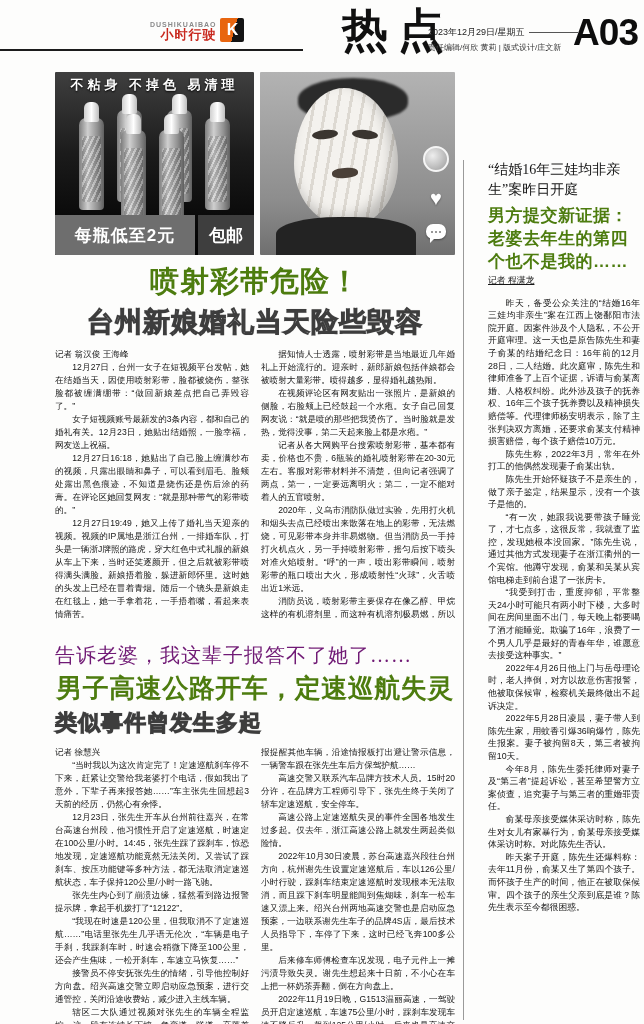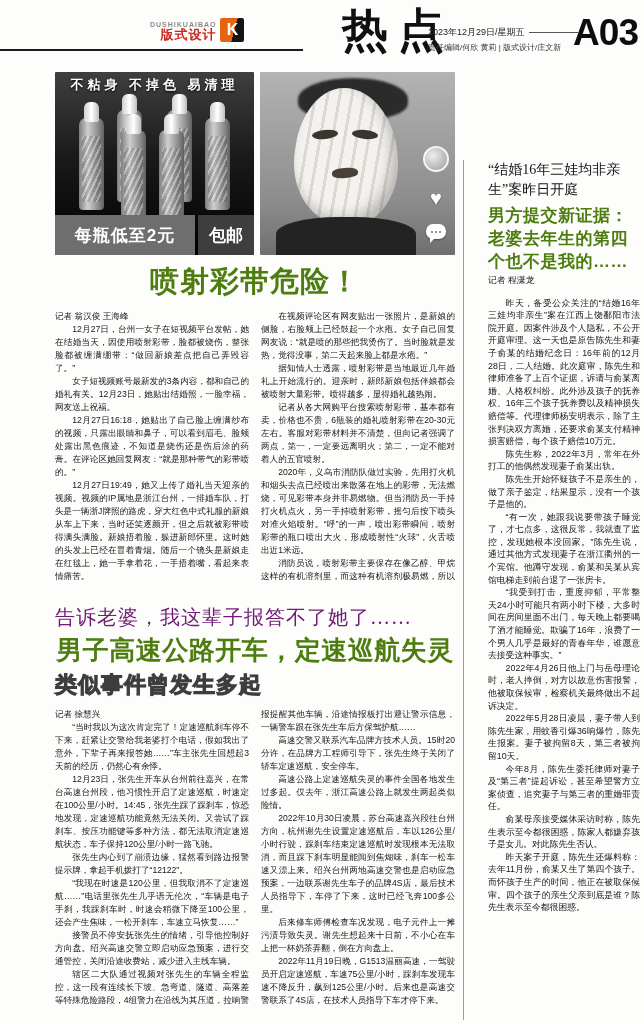--- a/index.html
+++ b/index.html
@@ -100,21 +100,21 @@
   .right-col p{font-size:8.8px;line-height:12.6px;}
 </style>
 </head>
 <body>
 
 <div class="rule-left"></div>
 
 <div class="logo-block">
   <div class="logo-text">
     <div class="logo-latin">DUSHIKUAIBAO</div>
-    <div class="logo-cn">版式设计</div>
+    <div class="logo-cn">小时行驶</div>
   </div>
   <div class="logo-k">K</div>
 </div>
 
 <div class="section-title">热点</div>
 
 <div class="date-block">
   <div class="date-row">
     <span class="date-text">2023年12月29日/星期五</span>
     <span class="date-line"></span>
@@ -159,30 +159,31 @@
                 <i></i>
                 <i></i>
                 <i></i>
               </div>
           </div>
         </div>
       </div>
 
       <div class="art1-heads">
         <div class="headline-main art1-h1">喷射彩带危险！</div>
+        <div class="hollow art1-h2">台州新娘婚礼当天险些毁容</div>
       </div>
 
       <div class="body-cols art1-body">
         <p class="byline" style="text-indent:0;">记者 翁汉俊 王海峰</p>
         <p>12月27日，台州一女子在短视频平台发帖，她在结婚当天，因使用喷射彩带，脸都被烧伤，整张脸都被缠满绷带：“做回新娘差点把自己弄毁容了。”</p>
         <p>女子短视频账号最新发的3条内容，都和自己的婚礼有关。12月23日，她贴出结婚照，一脸幸福，网友送上祝福。</p>
         <p>12月27日16:18，她贴出了自己脸上缠满纱布的视频，只露出眼睛和鼻子，可以看到眉毛、脸颊处露出黑色痕迹，不知道是烧伤还是伤后涂的药膏。在评论区她回复网友：“就是那种带气的彩带喷的。”</p>
         <p>12月27日19:49，她又上传了婚礼当天迎亲的视频。视频的IP属地是浙江台州，一排婚车队，打头是一辆浙J牌照的路虎，穿大红色中式礼服的新娘从车上下来，当时还笑逐颜开，但之后就被彩带喷得满头满脸。新娘捂着脸，躲进新郎怀里。这时她的头发上已经在冒着青烟。随后一个镜头是新娘走在红毯上，她一手拿着花，一手捂着嘴，看起来表情痛苦。</p>
+        <p>据知情人士透露，喷射彩带是当地最近几年婚礼上开始流行的。迎亲时，新郎新娘包括伴娘都会被喷射大量彩带。喷得越多，显得婚礼越热闹。</p>
         <p>在视频评论区有网友贴出一张照片，是新娘的侧脸，右脸颊上已经鼓起一个水疱。女子自己回复网友说：“就是喷的那些把我烫伤了。当时脸就是发热，觉得没事，第二天起来脸上都是水疱。”</p>
-        <p>据知情人士透露，喷射彩带是当地最近几年婚礼上开始流行的。迎亲时，新郎新娘包括伴娘都会被喷射大量彩带。喷得越多，显得婚礼越热闹。</p>
         <p>记者从各大网购平台搜索喷射彩带，基本都有卖，价格也不贵，6瓶装的婚礼喷射彩带在20-30元左右。客服对彩带材料并不清楚，但向记者强调了两点，第一，一定要远离明火；第二，一定不能对着人的五官喷射。</p>
         <p>2020年，义乌市消防队做过实验，先用打火机和烟头去点已经喷出来散落在地上的彩带，无法燃烧，可见彩带本身并非易燃物。但当消防员一手持打火机点火，另一手持喷射彩带，摇匀后按下喷头对准火焰喷射。“呼”的一声，喷出彩带瞬间，喷射彩带的瓶口喷出大火，形成喷射性“火球”，火舌喷出近1米远。</p>
         <p>消防员说，喷射彩带主要保存在像乙醇、甲烷这样的有机溶剂里，而这种有机溶剂极易燃，所以一旦喷出，形成气雾，遇火则燃，非常危险。婚礼等喜庆场合，常常会燃放烟花助兴，现场也避免不了有人抽烟，这时如果喷洒这种喷射彩带，就很容易与明火相遇，造成严重危险。</p>
       </div>
     </section>
 
     <section class="art2">
       <div class="art2-kicker">告诉老婆，我这辈子报答不了她了……</div>
       <div class="headline-main art2-h1">男子高速公路开车，定速巡航失灵</div>
       <div class="hollow art2-h2">类似事件曾发生多起</div>
@@ -202,28 +203,28 @@
         <p>2022年11月19日晚，G1513温丽高速，一驾驶员开启定速巡航，车速75公里/小时，踩刹车发现车速不降反升，飙到125公里/小时。后来也是高速交警联系了4S店，在技术人员指导下车才停下来。</p>
 
       </div>
     </section>
   </div>
 
   <aside class="right-col">
     <section>
       <div class="art3-kicker">“结婚16年三娃均非亲生”案昨日开庭</div>
       <div class="headline-main art3-h1">男方提交新证据：老婆去年生的第四个也不是我的……</div>
-      <p class="byline art3-byline" style="text-indent:0;">记者 程潇龙</p>
+      <p class="byline art3-byline" style="text-indent:0;text-decoration:underline;">记者 程潇龙</p>
       <div class="art3-body">
         <p>昨天，备受公众关注的“结婚16年三娃均非亲生”案在江西上饶鄱阳市法院开庭。因案件涉及个人隐私，不公开开庭审理。这一天也是原告陈先生和妻子俞某的结婚纪念日：16年前的12月28日，二人结婚。此次庭审，陈先生和律师准备了上百个证据，诉请与俞某离婚、人格权纠纷。此外涉及孩子的抚养权、16年三个孩子抚养费以及精神损失赔偿等。代理律师杨安明表示，除了主张判决双方离婚，还要求俞某支付精神损害赔偿，每个孩子赔偿10万元。</p>
         <p>陈先生称，2022年3月，常年在外打工的他偶然发现妻子俞某出轨。</p>
         <p>陈先生开始怀疑孩子不是亲生的，做了亲子鉴定，结果显示，没有一个孩子是他的。</p>
         <p>“有一次，她跟我说要带孩子睡觉了，才七点多，这很反常，我就查了监控，发现她根本没回家。”陈先生说，通过其他方式发现妻子在浙江衢州的一个宾馆。他蹲守发现，俞某和吴某从宾馆电梯走到前台退了一张房卡。</p>
         <p>“我受到打击，重度抑郁，平常整天24小时可能只有两小时下楼，大多时间在房间里面不出门，每天晚上都要喝了酒才能睡觉。欺骗了16年，浪费了一个男人几乎是最好的青春年华，谁愿意去接受这种事实。”</p>
         <p>2022年4月26日他上门与岳母理论时，老人摔倒，对方以故意伤害报警，他被取保候审，检察机关最终做出不起诉决定。</p>
         <p>2022年5月28日凌晨，妻子带人到陈先生家，用蚊香引爆36响爆竹，陈先生报案。妻子被拘留8天，第三者被拘留10天。</p>
         <p>今年8月，陈先生委托律师对妻子及“第三者”提起诉讼，甚至希望警方立案侦查，追究妻子与第三者的重婚罪责任。</p>
-        <p>俞某母亲接受媒体采访时称，陈先生表示至今都很困惑，陈家人都嫌弃孩子是女儿。对此陈先生否认。</p>
+        <p>俞某母亲接受媒体采访时称，陈先生对女儿有家暴行为，俞某母亲接受媒体采访时称。对此陈先生否认。</p>
         <p>昨天案子开庭，陈先生还爆料称：去年11月份，俞某又生了第四个孩子。而怀孩子生产的时间，他正在被取保候审。四个孩子的亲生父亲到底是谁？陈先生表示至今都很困惑。</p>
       </div>
     </section>
   </aside>
 </div>
 
 </body></html>

